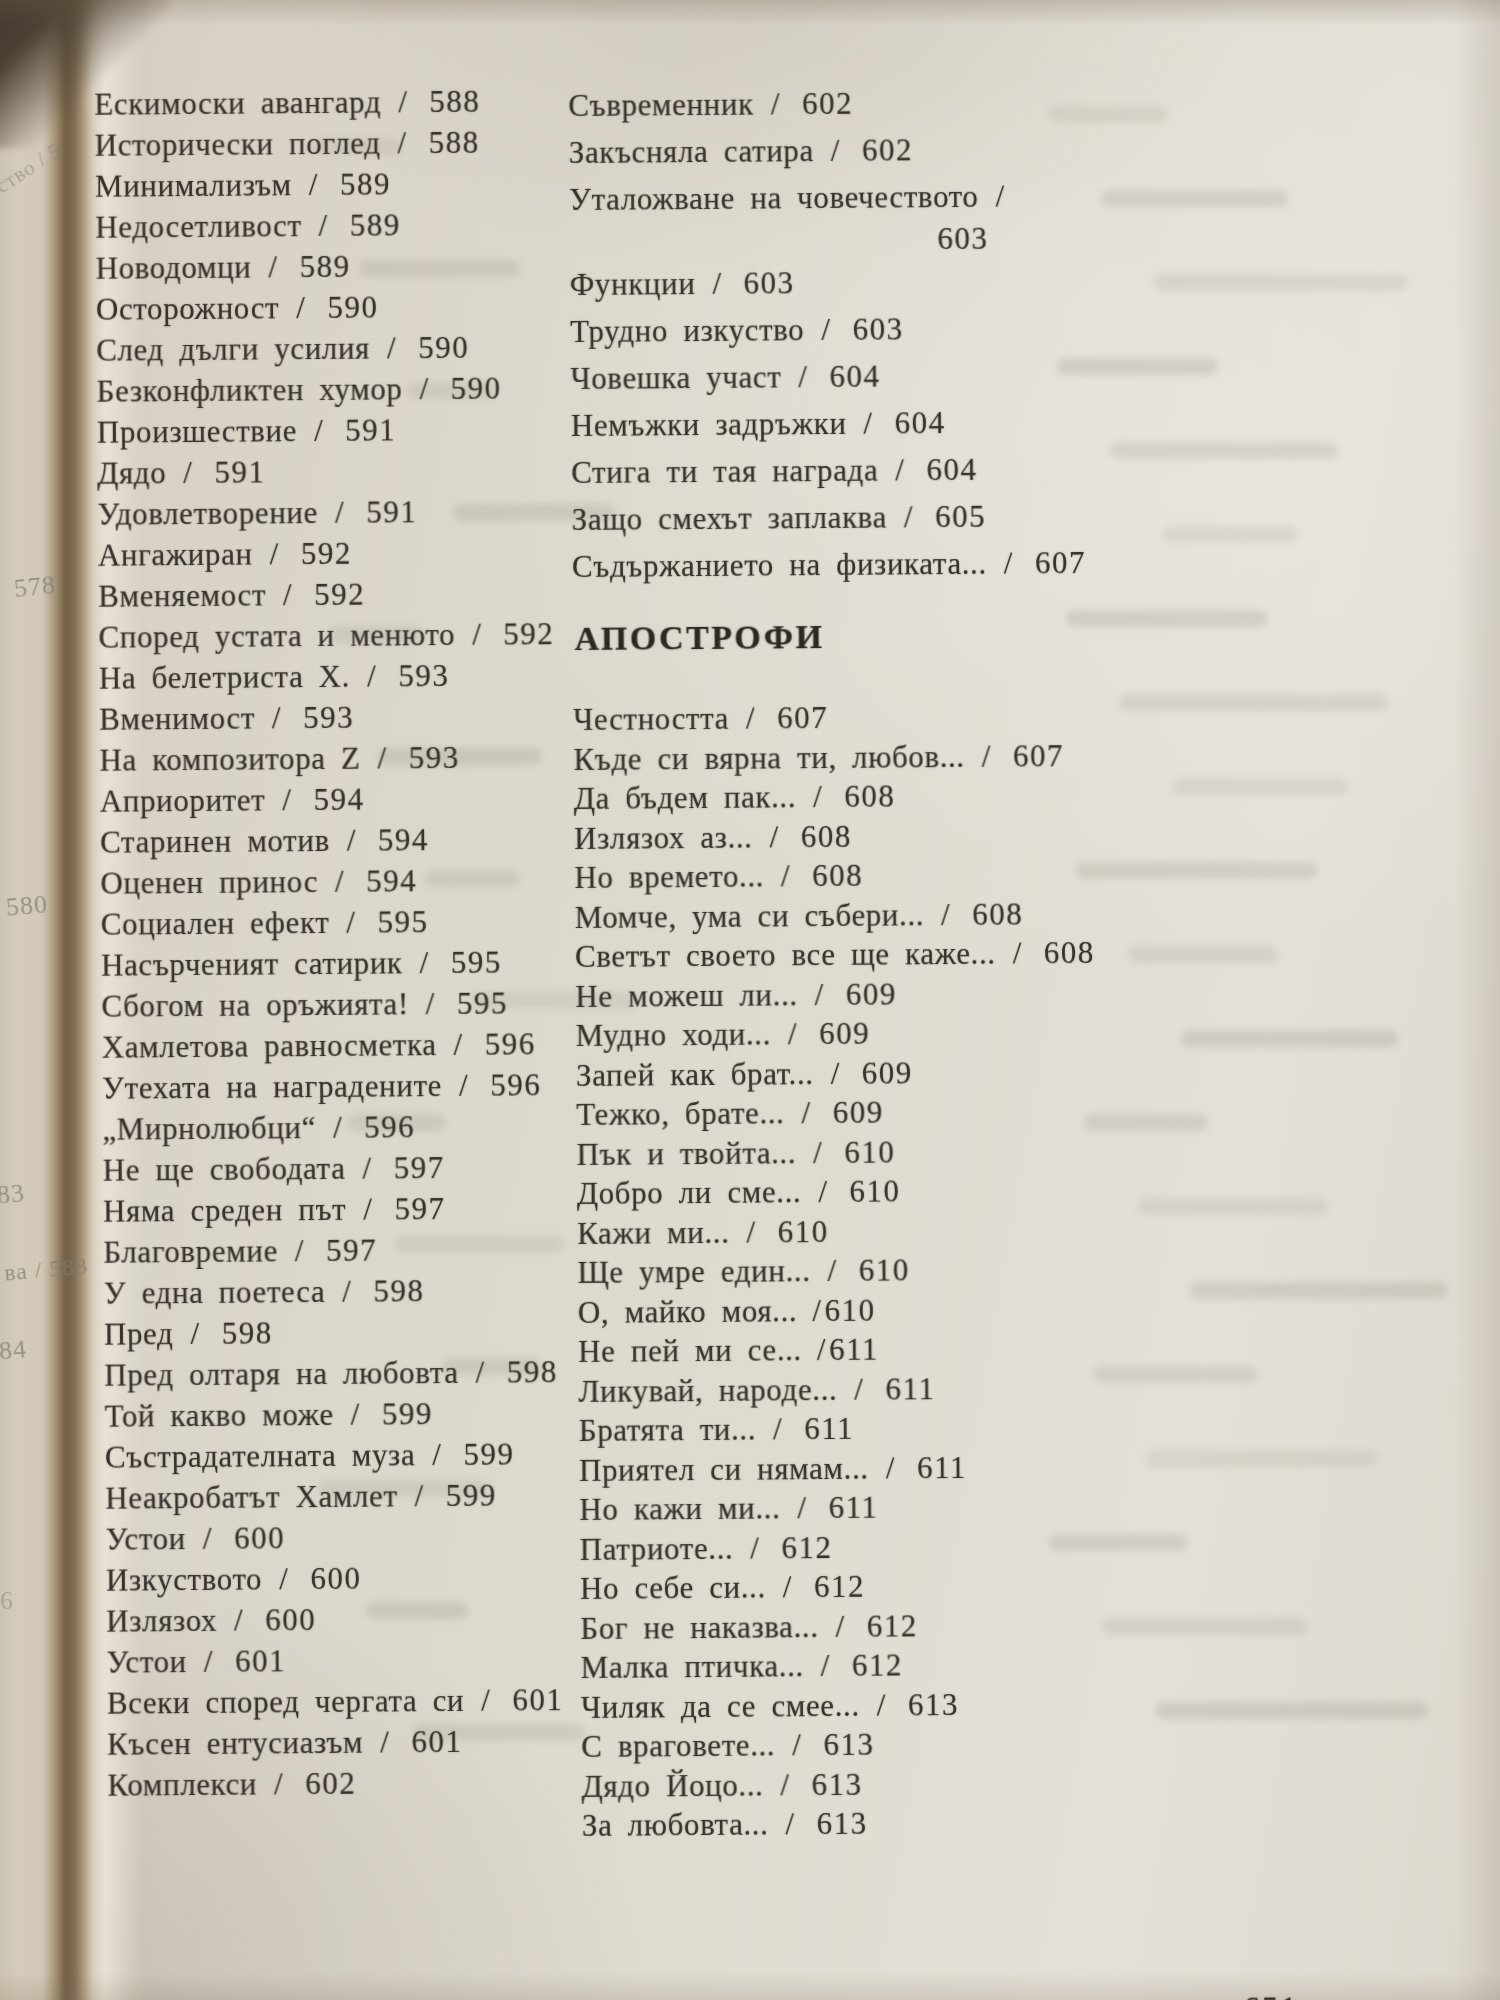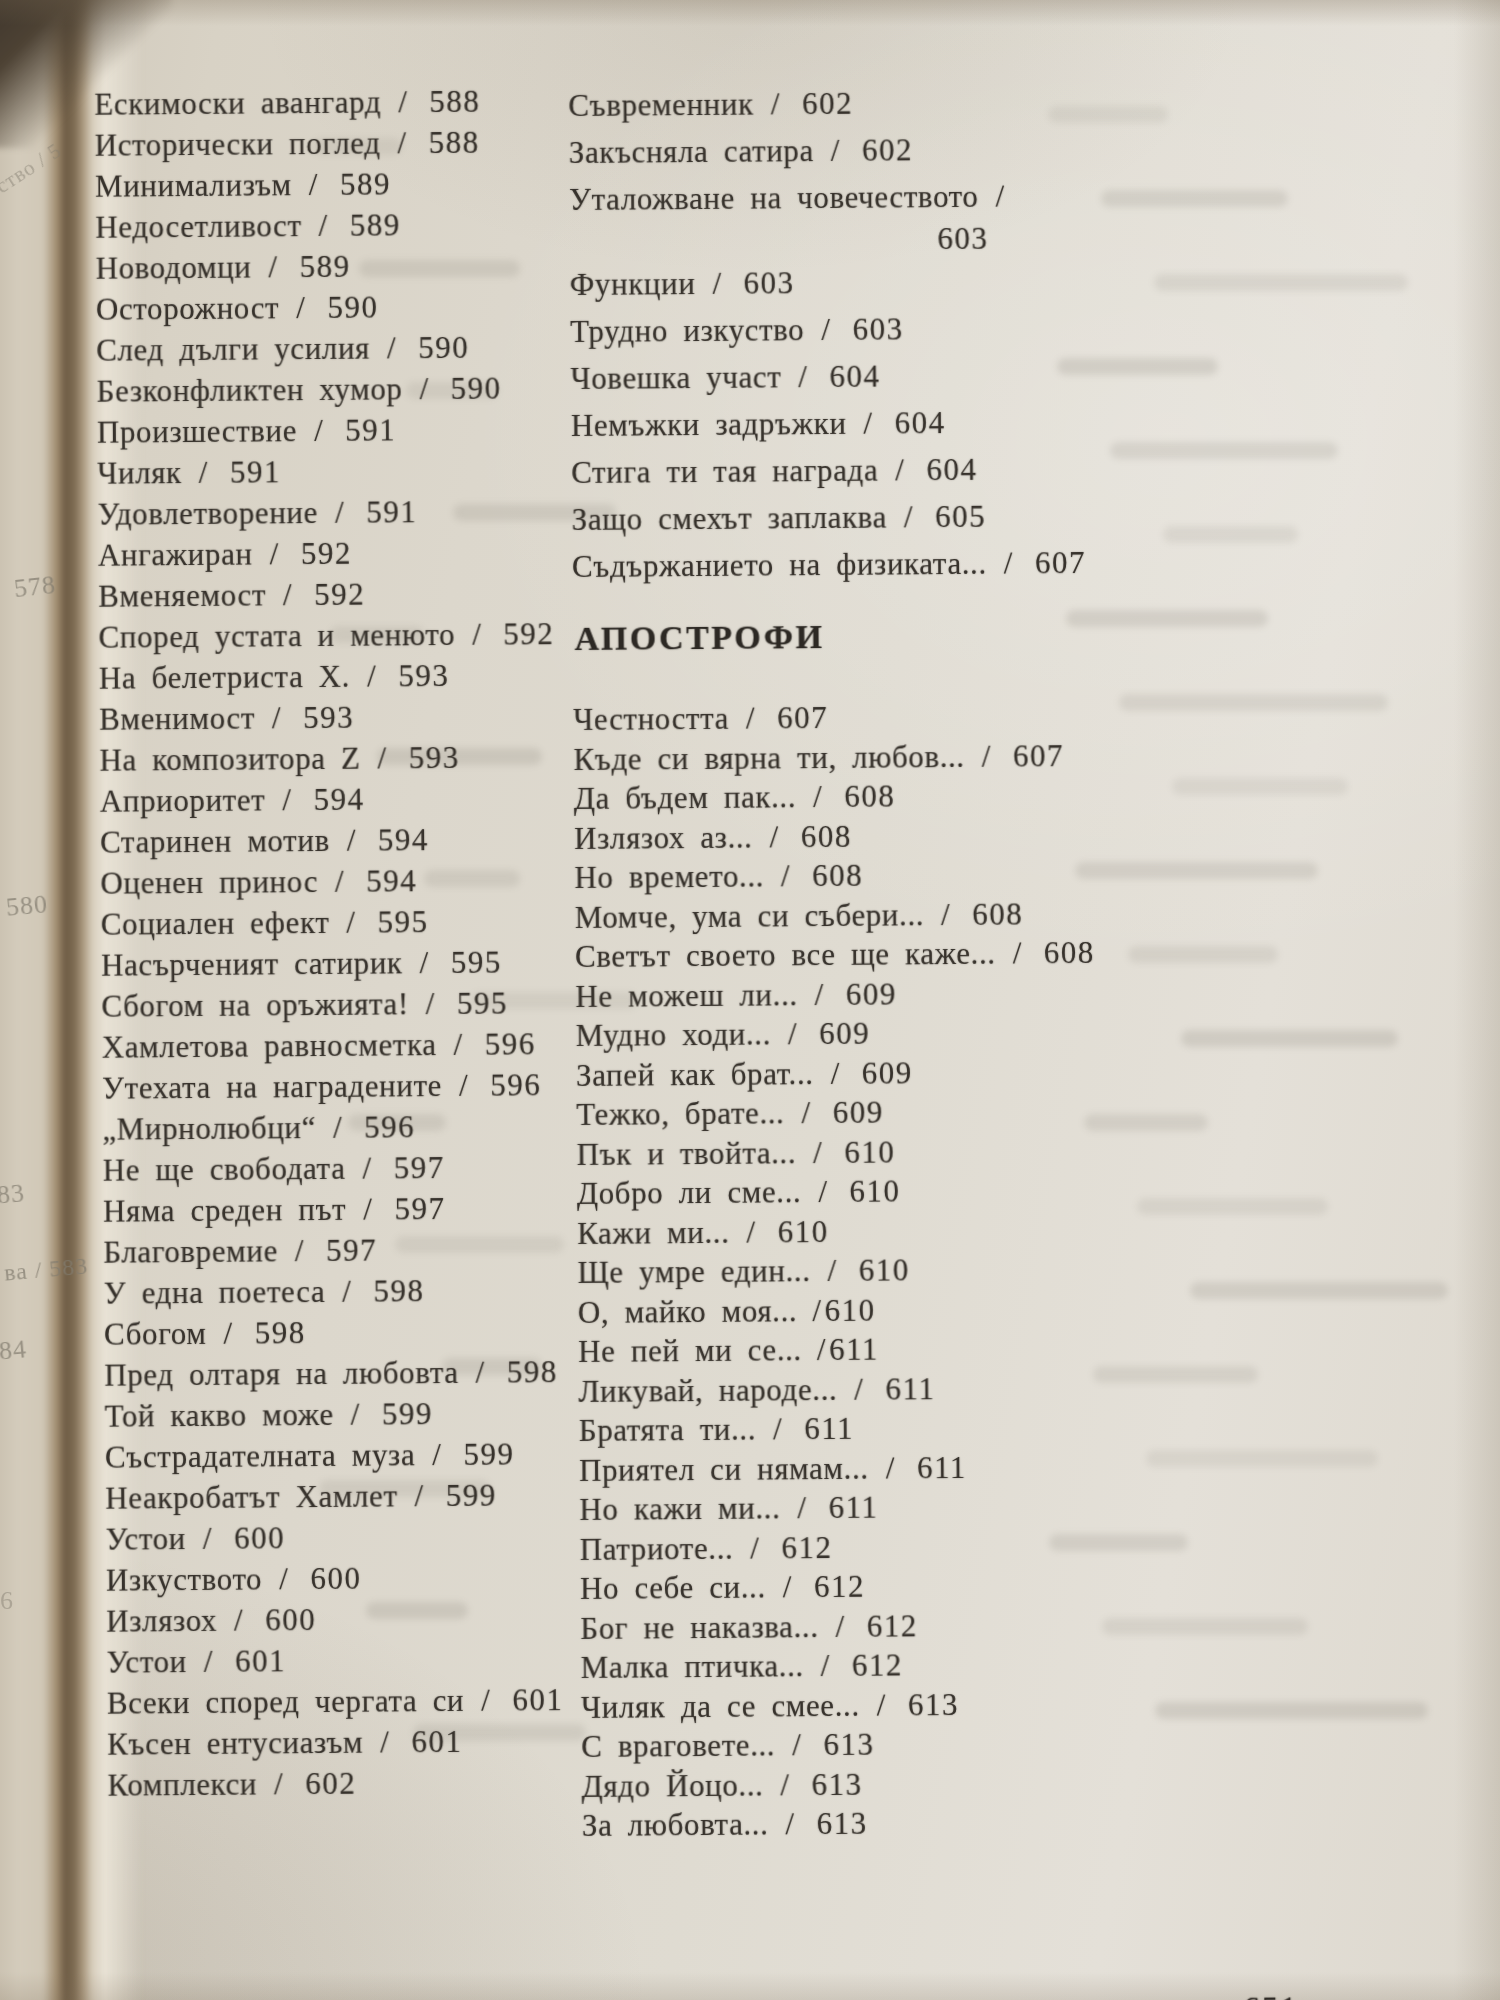--- a/index.html
+++ b/index.html
@@ -128,42 +128,42 @@
   <div class="col col-left" id="left-col">
       <div class="entry"><span class="title">Ескимоски авангард</span><span class="sep">/</span><span class="num">588</span></div>
       <div class="entry"><span class="title">Исторически поглед</span><span class="sep">/</span><span class="num">588</span></div>
       <div class="entry"><span class="title">Минимализъм</span><span class="sep">/</span><span class="num">589</span></div>
       <div class="entry"><span class="title">Недосетливост</span><span class="sep">/</span><span class="num">589</span></div>
       <div class="entry"><span class="title">Новодомци</span><span class="sep">/</span><span class="num">589</span></div>
       <div class="entry"><span class="title">Осторожност</span><span class="sep">/</span><span class="num">590</span></div>
       <div class="entry"><span class="title">След дълги усилия</span><span class="sep">/</span><span class="num">590</span></div>
       <div class="entry"><span class="title">Безконфликтен хумор</span><span class="sep">/</span><span class="num">590</span></div>
       <div class="entry"><span class="title">Произшествие</span><span class="sep">/</span><span class="num">591</span></div>
-      <div class="entry"><span class="title">Чиляк</span><span class="sep">/</span><span class="num">591</span></div>
+      <div class="entry"><span class="title">Дядо</span><span class="sep">/</span><span class="num">591</span></div>
       <div class="entry"><span class="title">Удовлетворение</span><span class="sep">/</span><span class="num">591</span></div>
       <div class="entry"><span class="title">Ангажиран</span><span class="sep">/</span><span class="num">592</span></div>
       <div class="entry"><span class="title">Вменяемост</span><span class="sep">/</span><span class="num">592</span></div>
       <div class="entry"><span class="title">Според устата и менюто</span><span class="sep">/</span><span class="num">592</span></div>
       <div class="entry"><span class="title">На белетриста Х.</span><span class="sep">/</span><span class="num">593</span></div>
       <div class="entry"><span class="title">Вменимост</span><span class="sep">/</span><span class="num">593</span></div>
       <div class="entry"><span class="title">На композитора Z</span><span class="sep">/</span><span class="num">593</span></div>
       <div class="entry"><span class="title">Априоритет</span><span class="sep">/</span><span class="num">594</span></div>
       <div class="entry"><span class="title">Старинен мотив</span><span class="sep">/</span><span class="num">594</span></div>
       <div class="entry"><span class="title">Оценен принос</span><span class="sep">/</span><span class="num">594</span></div>
       <div class="entry"><span class="title">Социален ефект</span><span class="sep">/</span><span class="num">595</span></div>
       <div class="entry"><span class="title">Насърченият сатирик</span><span class="sep">/</span><span class="num">595</span></div>
       <div class="entry"><span class="title">Сбогом на оръжията!</span><span class="sep">/</span><span class="num">595</span></div>
       <div class="entry"><span class="title">Хамлетова равносметка</span><span class="sep">/</span><span class="num">596</span></div>
       <div class="entry"><span class="title">Утехата на наградените</span><span class="sep">/</span><span class="num">596</span></div>
       <div class="entry"><span class="title">„Мирнолюбци“</span><span class="sep">/</span><span class="num">596</span></div>
       <div class="entry"><span class="title">Не ще свободата</span><span class="sep">/</span><span class="num">597</span></div>
       <div class="entry"><span class="title">Няма среден път</span><span class="sep">/</span><span class="num">597</span></div>
       <div class="entry"><span class="title">Благовремие</span><span class="sep">/</span><span class="num">597</span></div>
       <div class="entry"><span class="title">У една поетеса</span><span class="sep">/</span><span class="num">598</span></div>
-      <div class="entry"><span class="title">Сбогом</span><span class="sep">/</span><span class="num">598</span></div>
+      <div class="entry"><span class="title">Пред</span><span class="sep">/</span><span class="num">598</span></div>
       <div class="entry"><span class="title">Пред олтаря на любовта</span><span class="sep">/</span><span class="num">598</span></div>
       <div class="entry"><span class="title">Той какво може</span><span class="sep">/</span><span class="num">599</span></div>
       <div class="entry"><span class="title">Състрадателната муза</span><span class="sep">/</span><span class="num">599</span></div>
       <div class="entry"><span class="title">Неакробатът Хамлет</span><span class="sep">/</span><span class="num">599</span></div>
       <div class="entry"><span class="title">Устои</span><span class="sep">/</span><span class="num">600</span></div>
       <div class="entry"><span class="title">Изкуството</span><span class="sep">/</span><span class="num">600</span></div>
       <div class="entry"><span class="title">Излязох</span><span class="sep">/</span><span class="num">600</span></div>
       <div class="entry"><span class="title">Устои</span><span class="sep">/</span><span class="num">601</span></div>
       <div class="entry"><span class="title">Всеки според чергата си</span><span class="sep">/</span><span class="num">601</span></div>
       <div class="entry"><span class="title">Късен ентусиазъм</span><span class="sep">/</span><span class="num">601</span></div>

